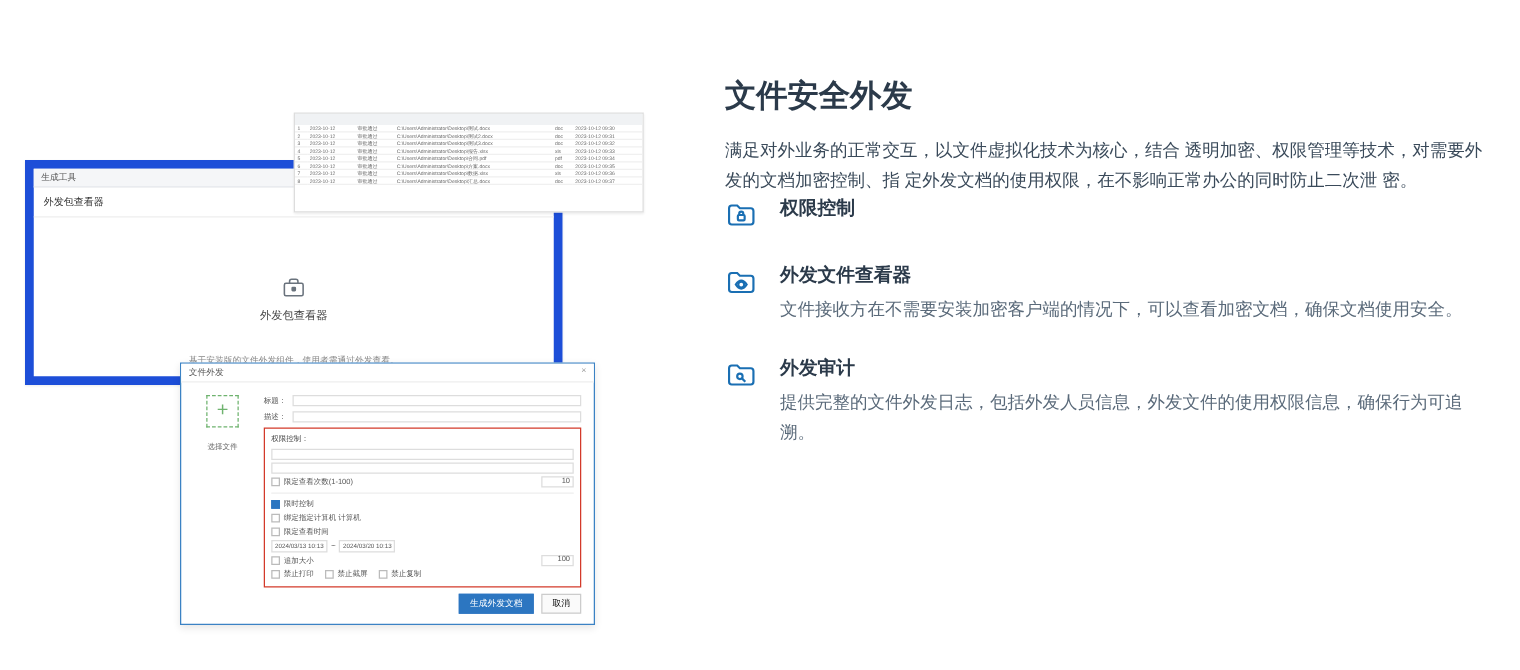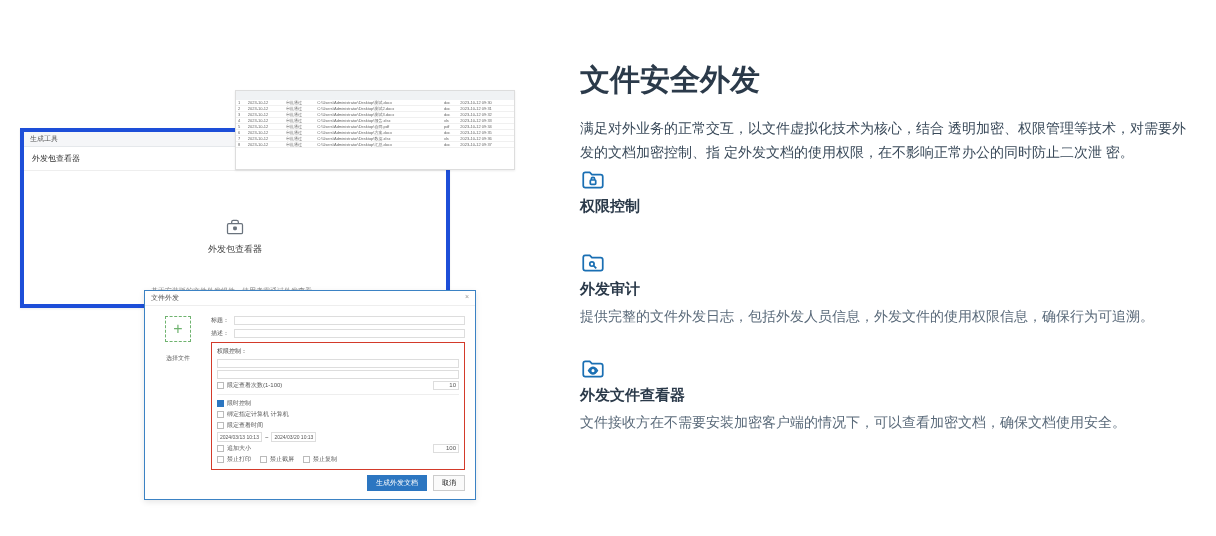--- a/index.html
+++ b/index.html
@@ -3,21 +3,21 @@
   <meta charset="utf-8">
   <style>
     * { margin: 0; padding: 0; box-sizing: border-box; }
     body { font-family: "Microsoft YaHei", "PingFang SC", Arial, sans-serif; background: #fff; width: 1216px; height: 536px; overflow: hidden; position: relative; }
     .page { display: flex; padding: 40px 30px 20px 10px; gap: 60px; }
 
     
     .left { width: 510px; position: relative; height: 460px; flex-shrink: 0; }
 
     
-    .win-a { position: absolute; top: 88px; left: 10px; width: 430px; height: 180px; border: 4px solid #1d4ed8; background: #fff; box-shadow: 0 1px 2px rgba(0,0,0,.08); }
+    .win-a { position: absolute; top: 88px; left: 10px; width: 430px; height: 180px; border: 7px solid #1d4ed8; background: #fff; box-shadow: 0 1px 2px rgba(0,0,0,.08); }
     .win-a .titlebar { background: #f5f6f8; border-bottom: 1px solid #e5e8eb; font-size: 7px; padding: 2px 6px; color: #555; }
     .win-a .subtitle { font-size: 8px; padding: 6px 8px; color: #333; border-bottom: 1px solid #eee; }
     .win-a .body { display: flex; flex-direction: column; align-items: center; justify-content: center; height: 130px; }
     .suitcase { width: 24px; height: 20px; color: #6a737d; }
     .win-a .cap { font-size: 9px; color: #444; margin-top: 6px; }
     .win-a .foot { font-size: 7px; color: #888; text-align: center; position: absolute; bottom: 8px; width: 100%; }
 
     
     .win-b { position: absolute; top: 50px; left: 225px; width: 280px; height: 80px; border: 1px solid #ddd; background: #fff; box-shadow: 0 1px 2px rgba(0,0,0,.08); overflow: hidden; }
     .win-b .hdr { background: #f0f2f4; height: 9px; }
@@ -46,23 +46,23 @@
     .redbox .num { width: 26px; height: 9px; border: 1px solid #ddd; display: inline-block; text-align: right; padding: 0 2px; font-size: 6px; margin-left: auto; }
     .redbox .sep { border-top: 1px solid #eee; margin: 3px 0; }
     .redbox .dates { display: flex; gap: 3px; align-items: center; }
     .redbox .dates .dt { font-size: 5px; border: 1px solid #ddd; padding: 1px 2px; }
     .win-c .btnbar { position: absolute; bottom: 8px; right: 10px; display: flex; gap: 6px; }
     .win-c .btn { font-size: 7px; padding: 2px 8px; border: 1px solid #ccc; background: #fafafa; }
     .win-c .btn.primary { background: #2c76c1; border-color: #2c76c1; color: #fff; }
 
     
     .right { flex: 1; padding-top: 20px; }
-    .right h1 { font-size: 30px; color: #2b3a4a; font-weight: 700; margin-bottom: 16px; }
+    .right h1 { font-size: 25px; color: #2b3a4a; font-weight: 700; margin-bottom: 16px; }
     .right .lead { font-size: 14px; color: #3a4a5a; line-height: 1.7; }
-    .feat { display: flex; gap: 4px; margin-bottom: 26px; flex-direction: column; }
+    .feat { display: flex; gap: 18px; margin-bottom: 26px; }
     .feat .ico { width: 26px; height: 26px; flex-shrink: 0; color: #1a6fb3; margin-top: 2px; }
     .feat h3 { font-size: 15px; font-weight: 700; color: #2b3a4a; margin-bottom: 6px; }
     .feat p { font-size: 14px; color: #5a6a7a; line-height: 1.7; }
   </style>
 </head>
 <body>
 
 <div class="page">
   <div class="left">
 
@@ -238,34 +238,34 @@
         <path d="M10.5 12v-1a1.5 1.5 0 0 1 3 0v1"></path>
       </svg>
       <div>
         <h3>权限控制</h3>
       </div>
     </div>
 
     <div class="feat">
       <svg class="ico" viewBox="0 0 24 24" fill="none" stroke="currentColor" stroke-width="1.6">
         <path d="M3 7a2 2 0 0 1 2-2h4l2 2h8a2 2 0 0 1 2 2v8a2 2 0 0 1-2 2H5a2 2 0 0 1-2-2V7z"></path>
+        <circle cx="12" cy="13.5" r="2.2"></circle>
+        <path d="M8 13.5c1.2-2 2.6-3 4-3s2.8 1 4 3c-1.2 2-2.6 3-4 3s-2.8-1-4-3z"></path>
+      </svg>
+      <div>
+        <h3>外发文件查看器</h3>
+        <p>文件接收方在不需要安装加密客户端的情况下，可以查看加密文档，确保文档使用安全。</p>
+      </div>
+    </div>
+
+    <div class="feat">
+      <svg class="ico" viewBox="0 0 24 24" fill="none" stroke="currentColor" stroke-width="1.6">
+        <path d="M3 7a2 2 0 0 1 2-2h4l2 2h8a2 2 0 0 1 2 2v8a2 2 0 0 1-2 2H5a2 2 0 0 1-2-2V7z"></path>
         <circle cx="11" cy="13" r="2"></circle>
         <path d="M12.5 14.5 15 17"></path>
       </svg>
       <div>
         <h3>外发审计</h3>
         <p>提供完整的文件外发日志，包括外发人员信息，外发文件的使用权限信息，确保行为可追溯。</p>
       </div>
     </div>
-
-    <div class="feat">
-      <svg class="ico" viewBox="0 0 24 24" fill="none" stroke="currentColor" stroke-width="1.6">
-        <path d="M3 7a2 2 0 0 1 2-2h4l2 2h8a2 2 0 0 1 2 2v8a2 2 0 0 1-2 2H5a2 2 0 0 1-2-2V7z"></path>
-        <circle cx="12" cy="13.5" r="2.2"></circle>
-        <path d="M8 13.5c1.2-2 2.6-3 4-3s2.8 1 4 3c-1.2 2-2.6 3-4 3s-2.8-1-4-3z"></path>
-      </svg>
-      <div>
-        <h3>外发文件查看器</h3>
-        <p>文件接收方在不需要安装加密客户端的情况下，可以查看加密文档，确保文档使用安全。</p>
-      </div>
-    </div>
   </div>
 </div>
 
 </body></html>

